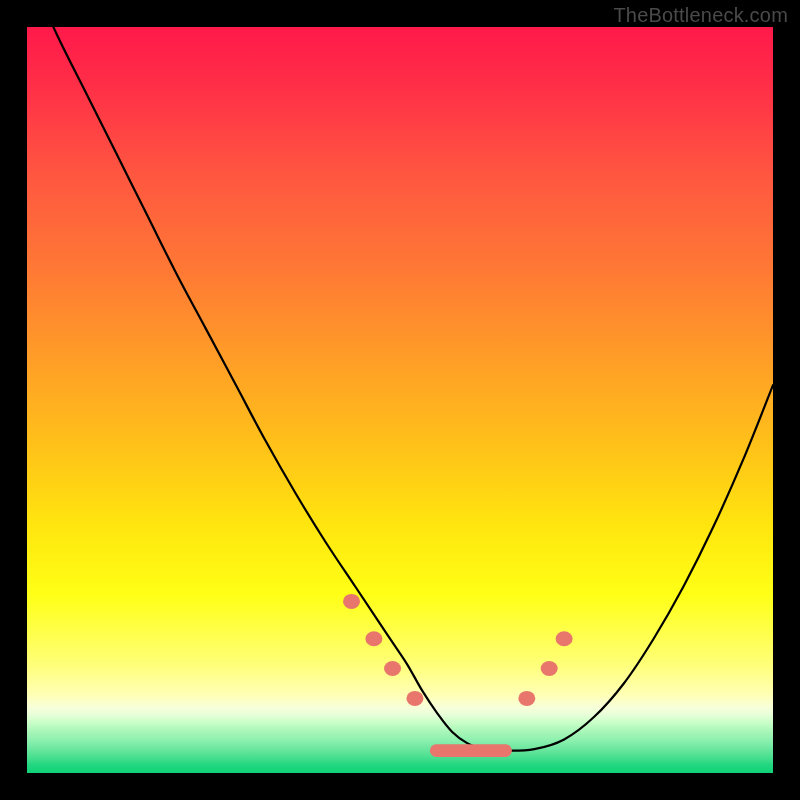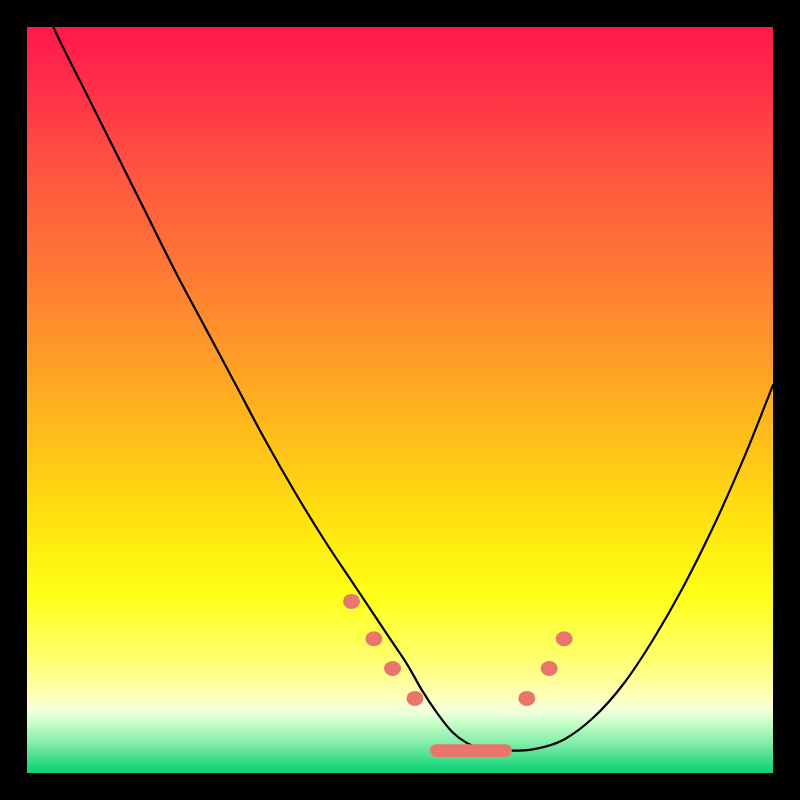--- a/index.html
+++ b/index.html
@@ -77,13 +77,14 @@
           <ellipse cx="324.51" cy="574.42" rx="8.5" ry="7.5" fill="#e8766d" stroke="#b85a55" stroke-width="0"></ellipse>
           <ellipse cx="346.89" cy="611.72" rx="8.5" ry="7.5" fill="#e8766d" stroke="#b85a55" stroke-width="0"></ellipse>
           <ellipse cx="365.54" cy="641.56" rx="8.5" ry="7.5" fill="#e8766d" stroke="#b85a55" stroke-width="0"></ellipse>
           <ellipse cx="387.92" cy="671.40" rx="8.5" ry="7.5" fill="#e8766d" stroke="#b85a55" stroke-width="0"></ellipse>
           <ellipse cx="499.82" cy="671.40" rx="8.5" ry="7.5" fill="#e8766d" stroke="#b85a55" stroke-width="0"></ellipse>
           <ellipse cx="522.20" cy="641.56" rx="8.5" ry="7.5" fill="#e8766d" stroke="#b85a55" stroke-width="0"></ellipse>
           <ellipse cx="537.12" cy="611.72" rx="8.5" ry="7.5" fill="#e8766d" stroke="#b85a55" stroke-width="0"></ellipse>
         </g>
     </svg>
   </div>
+  <div class="watermark">TheBottleneck.com</div>
 </div>
 
 </body></html>

